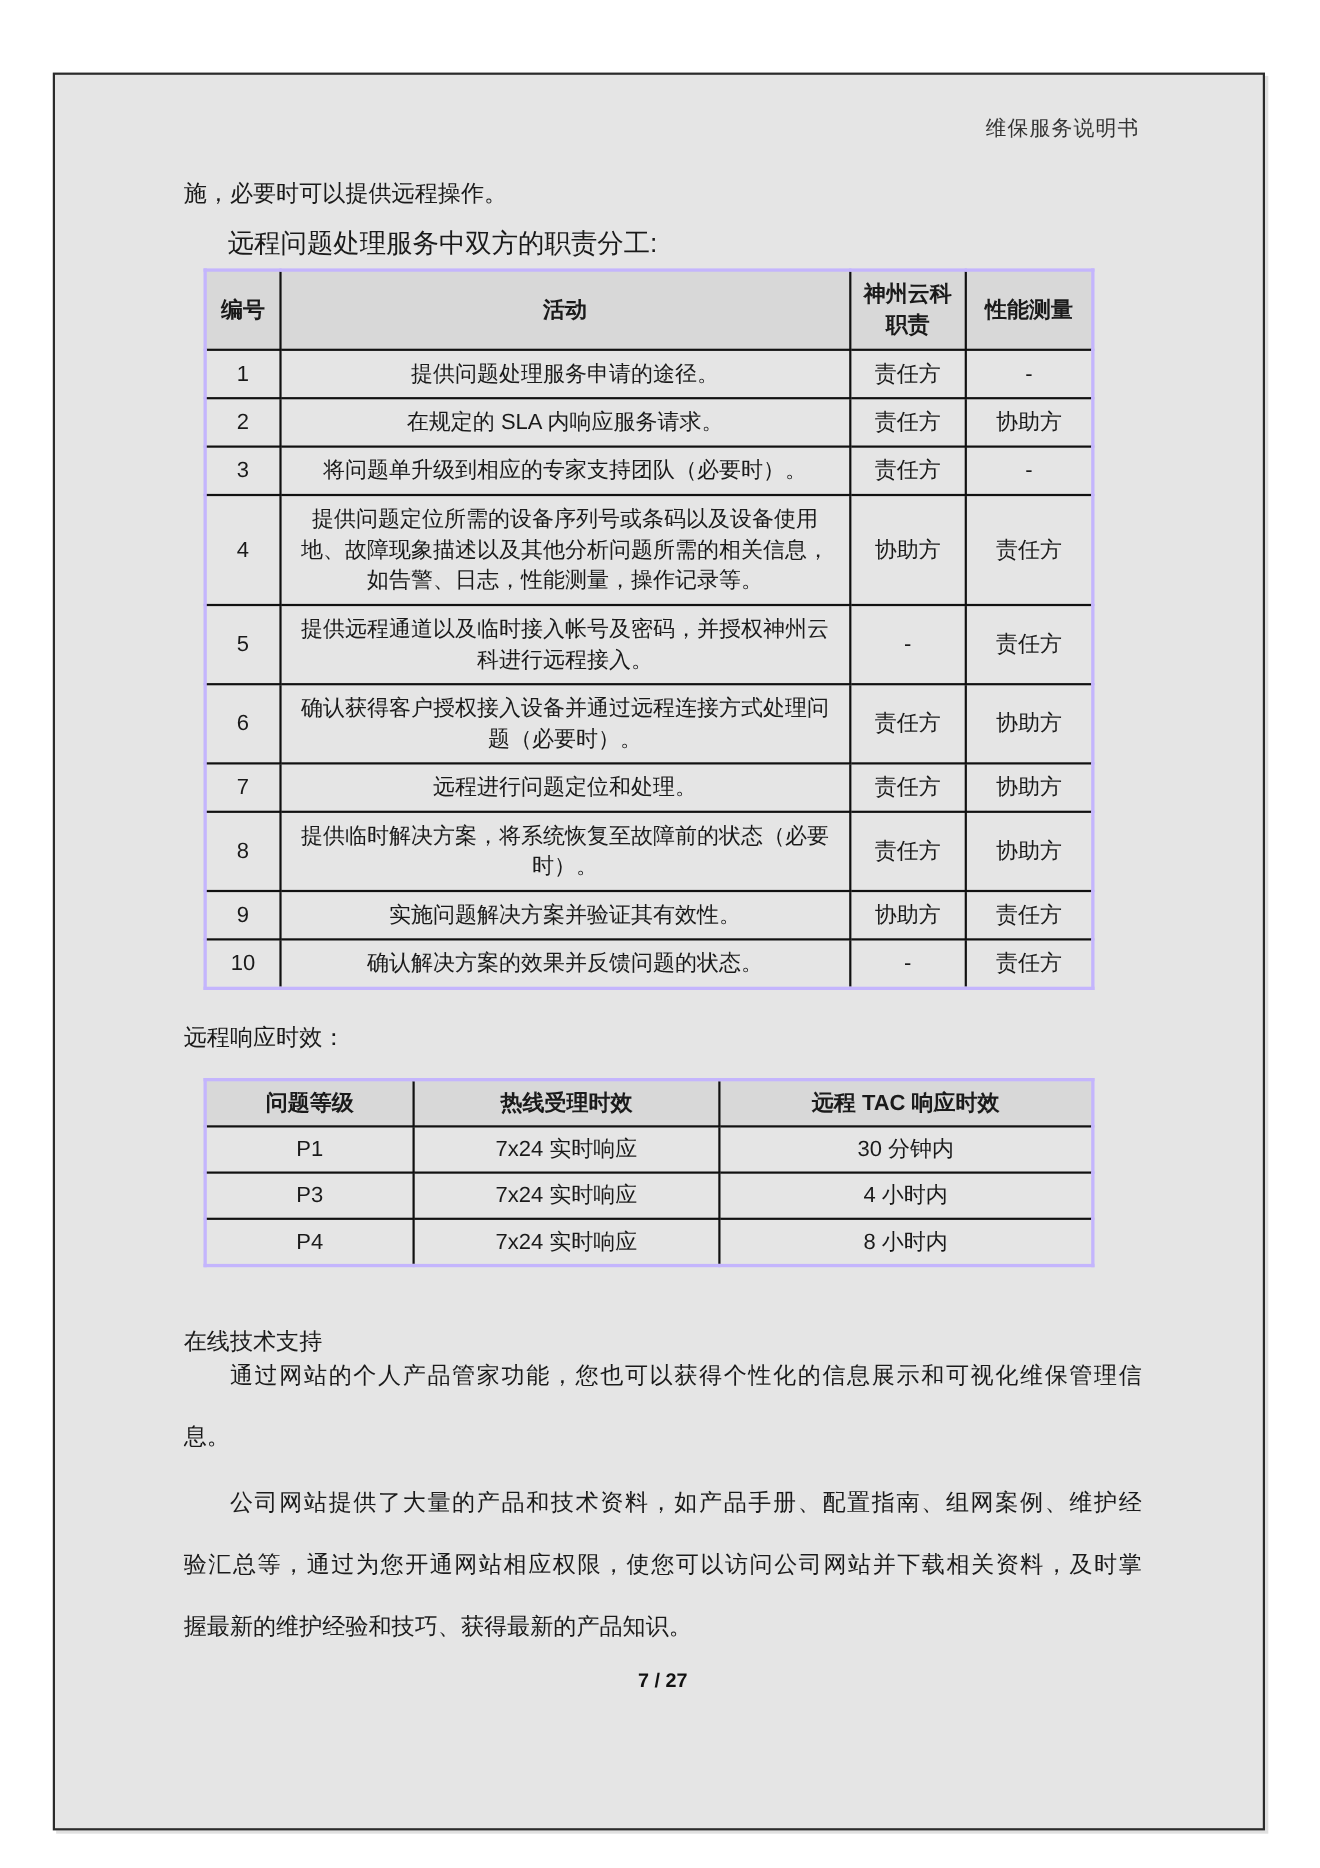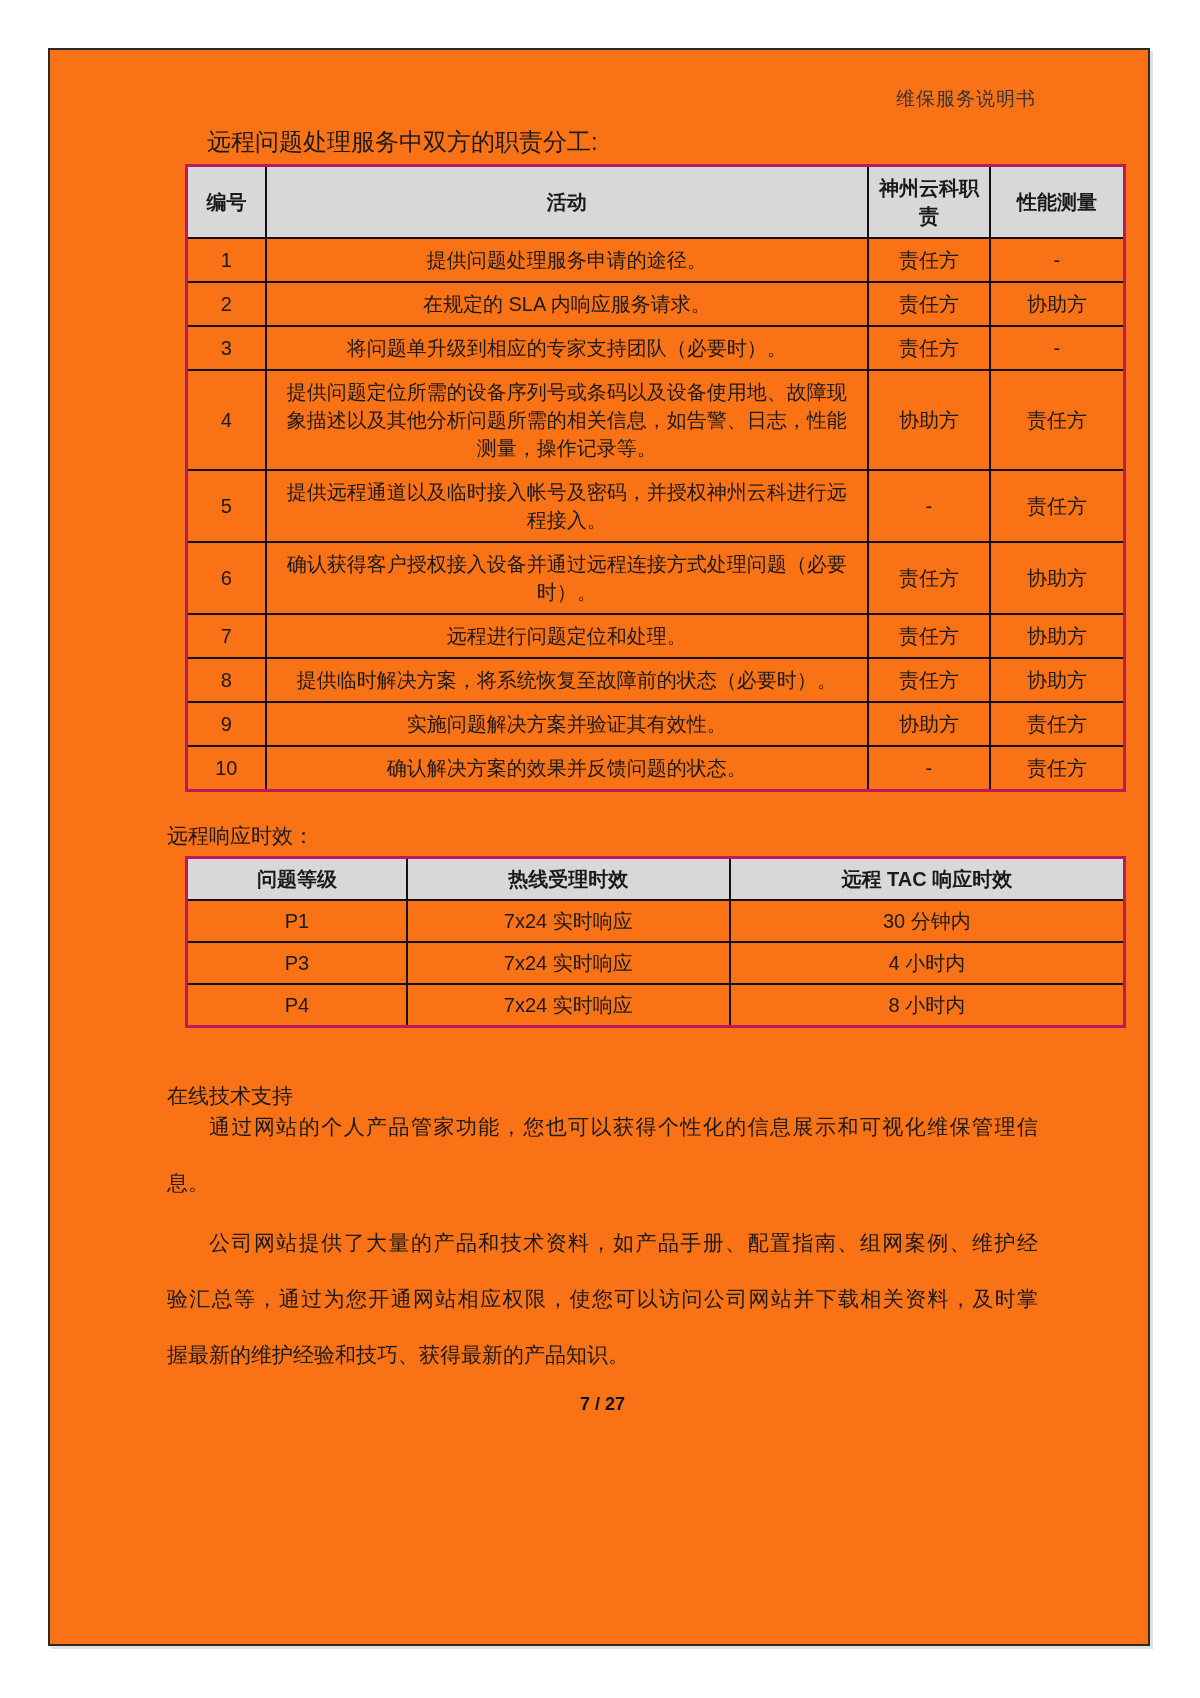--- a/index.html
+++ b/index.html
@@ -6,25 +6,25 @@
   .page{
     position:relative;
     width:1200px;height:1698px;
     background:#ffffff;
     font-family:"Liberation Sans","DejaVu Sans",sans-serif;
     color:#1a1a1a;
     overflow:hidden;
   }
   .frame{
     position:absolute;
-    left:48px;top:48px;
+    left:48px;top:66px;
     width:1102px;height:1598px;
     border:2px solid #2b2b2b;
     box-sizing:border-box;
-    background:#f97316;
+    background:#e5e5e5;
     box-shadow:3px 3px 0 rgba(0,0,0,0.12);
     padding:30px 110px 0 117px;
   }
   .running-header{
     text-align:right;
     font-size:19px;
     color:#333333;
     letter-spacing:1px;
     margin:6px 2px 0 0;
     height:24px;
@@ -36,22 +36,22 @@
   }
   .caption{
     margin:18px 0 8px 40px;
     font-size:24px;
     line-height:28px;
   }
   table{
     border-collapse:collapse;
     table-layout:fixed;
     margin-left:18px;
-    width:941px;
-    border:3px solid #be185d;
+    width:810px;
+    border:3px solid #c4b5fd;
   }
   th,td{
     border:2px solid #111111;
     font-size:20px;
     line-height:28px;
     padding:7px 12px;
     box-sizing:border-box;
     word-break:break-all;
   }
   th{
@@ -61,21 +61,21 @@
     padding:7px 6px;
   }
   td{text-align:center;}
   td.activity{text-align:center;}
   .t2 th,.t2 td{padding:6px 8px;}
   .section-heading{
     margin:30px 0 0 0;
     font-size:21px;
     line-height:28px;
   }
-  .t2{margin-top:6px;padding-left:18px;}
+  .t2{margin-top:22px;padding-left:18px;}
   .section-heading.online{margin-top:54px;}
   .para{margin:26px 0 0 0;}
   .pline{
     font-size:21px;
     line-height:34px;
     height:34px;
     margin-bottom:22px;
     text-align:justify;
     text-align-last:justify;
     overflow:hidden;
@@ -98,20 +98,21 @@
 </head>
 <body>
 
 <div class="page">
   <div class="frame">
 
     <div class="running-header">
       <span>维保服务说明书</span>
     </div>
 
+    <p class="intro">施，必要时可以提供远程操作。</p>
 
     <p class="caption">远程问题处理服务中双方的职责分工:</p>
 
     <table class="t1">
       <colgroup>
         <col style="width:8.45%">
         <col style="width:64.2%">
         <col style="width:13.0%">
         <col style="width:14.35%">
       </colgroup>

